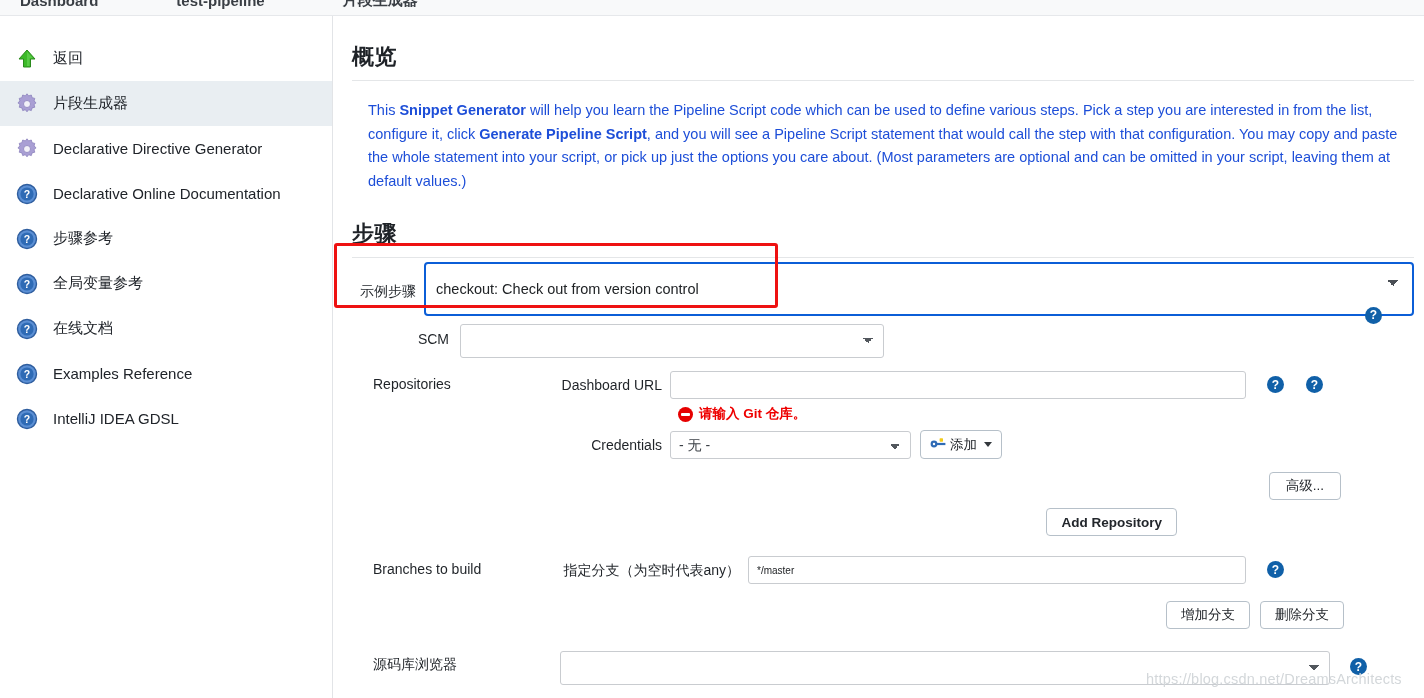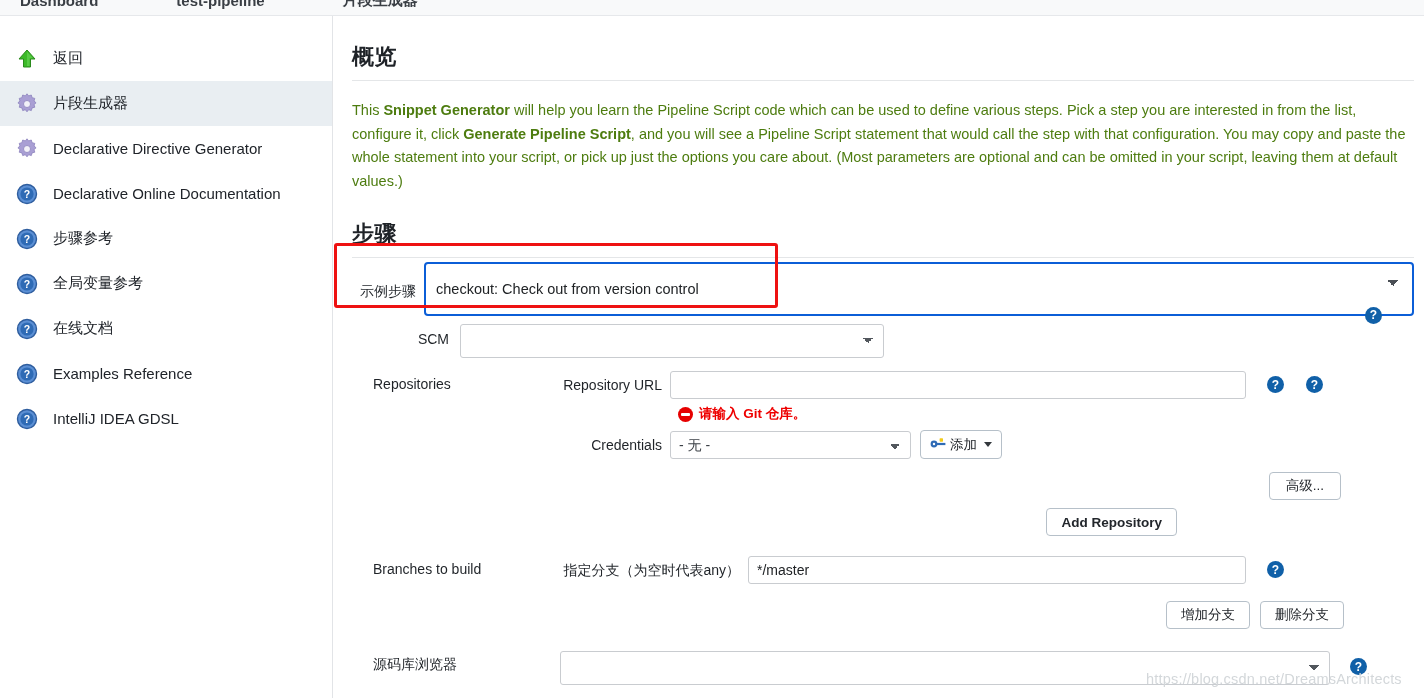--- a/index.html
+++ b/index.html
@@ -79,22 +79,22 @@
     padding: 0;
     letter-spacing: .5px;
   }
   .rule {
     border: 0; border-top: 1px solid #e4e6e8;
     margin: 0 0 18px 0;
   }
   p.intro {
     font-size: 14.5px;
     line-height: 23.5px;
-    margin: 0 0 26px 0;
-    color: #4d7c0f;
+    margin: 0 0 26px 16px;
+    color: #1d4ed8;
   }
   p.intro b { font-weight: 700; }
 
   
   .step-row {
     display: flex;
     align-items: center;
     height: 38px;
     margin-top: 12px;
   }
@@ -173,21 +173,21 @@
     padding-right: 8px;
     font-size: 14px;
     line-height: 28px;
     white-space: nowrap;
   }
   .txt {
     height: 28px;
     border: 1px solid #c9ccd0;
     border-radius: 3px;
     background: #fff;
-    font-size: 14px;
+    font-size: 10px;
     padding: 0 8px;
     color: #202326;
     font-family: "Liberation Sans", sans-serif;
   }
   .sel-sm {
     height: 28px;
     border: 1px solid #c9ccd0;
     border-radius: 3px;
     background: #fff;
     font-size: 14px;
@@ -424,21 +424,21 @@
           <option>Git</option>
         </select>
       </div>
 
       <div class="row" style="margin-top:13px;">
         <span class="lbl-block">Repositories</span>
 
         <div style="flex:1; position:relative;">
 
           <div style="display:flex; align-items:flex-start;">
-            <span class="sub-lbl" style="width:110px;">Repository URL</span>
+            <span class="sub-lbl" style="width:110px;">Dashboard URL</span>
             <input class="txt" style="width: 576px;" type="text" placeholder="">
             <span class="help" style="margin:5px 0 0 21px;">?</span>
             <span class="help" style="margin:5px 0 0 22px;">?</span>
           </div>
 
           <div class="err" style="margin-left:118px;text-align:right;">
             <span class="err-ico"></span>
             <span>请输入 Git 仓库。</span>
           </div>
 

